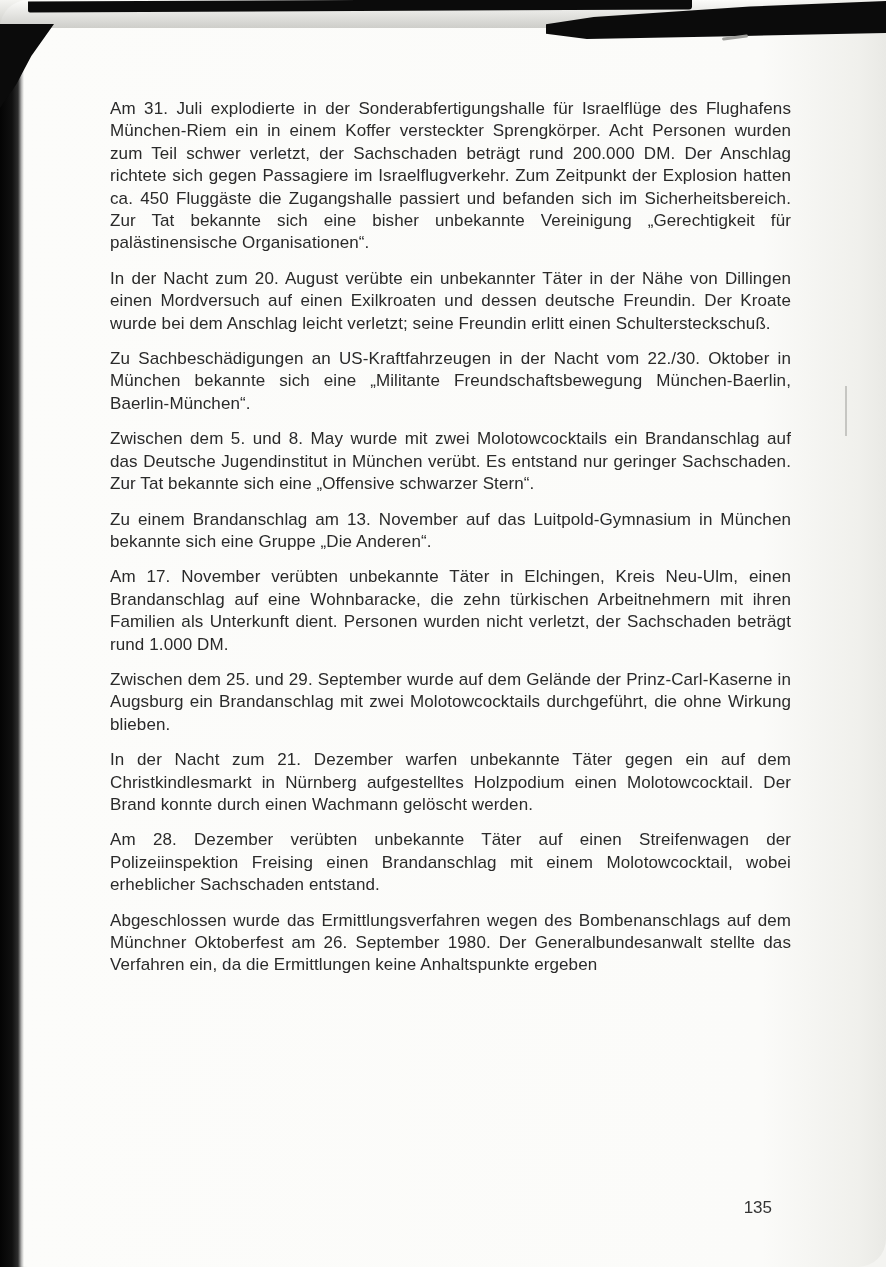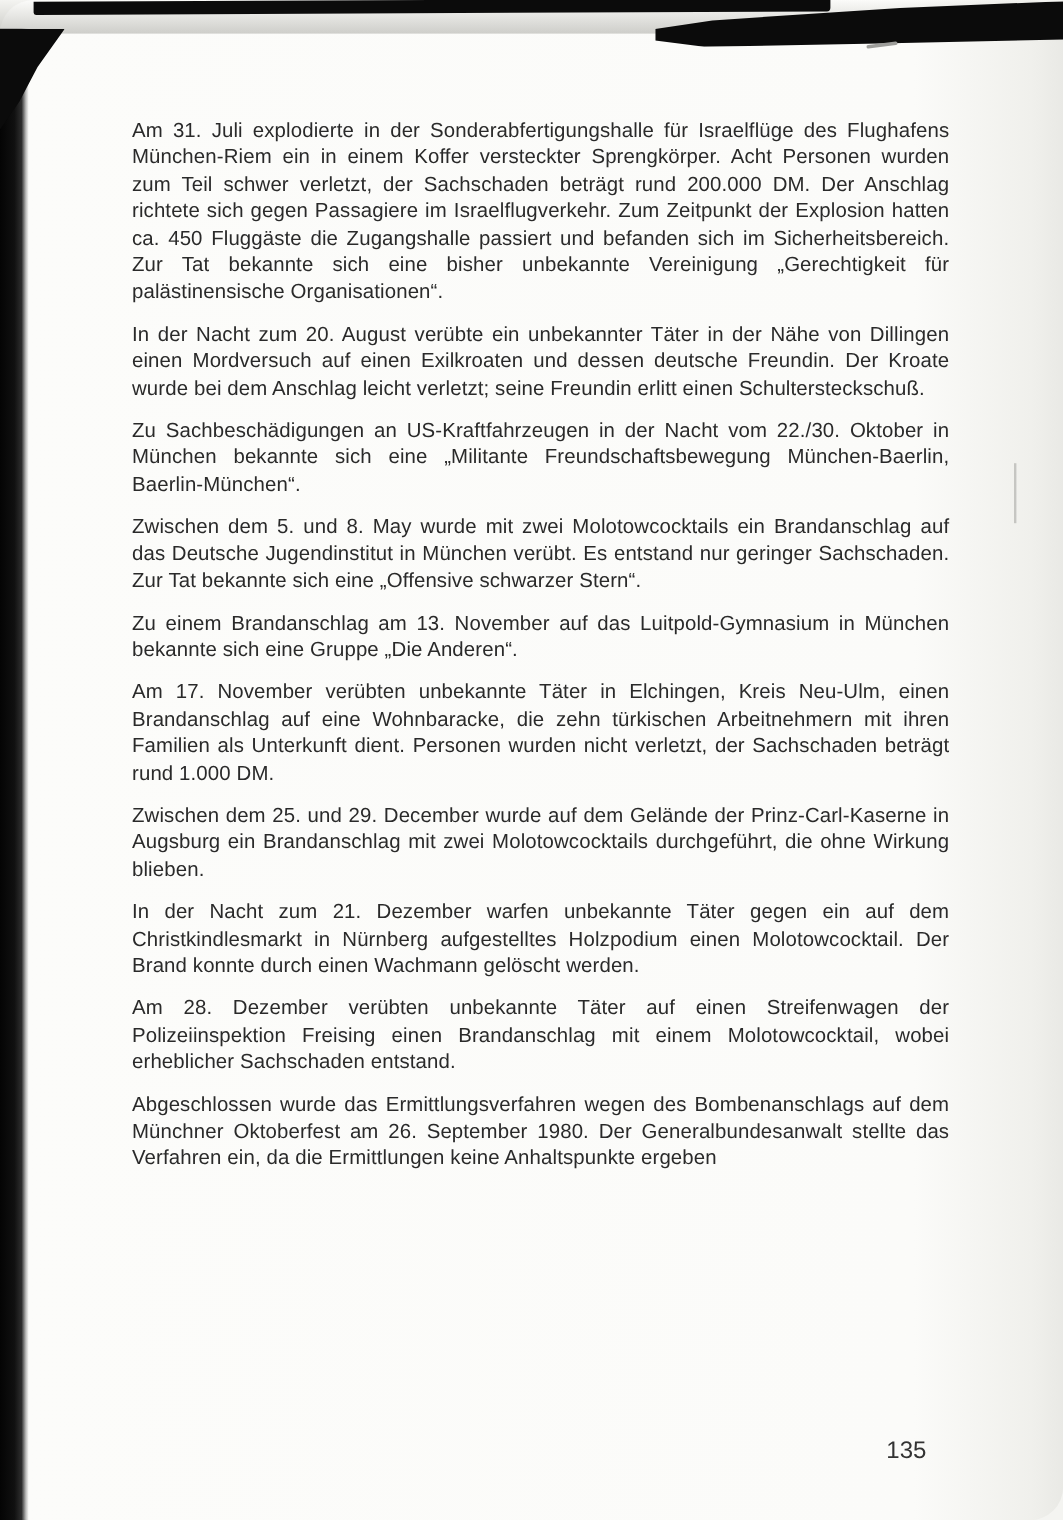--- a/index.html
+++ b/index.html
@@ -55,37 +55,37 @@
     font-size: 17px;
     line-height: 22.4px;
     text-align: justify;
     letter-spacing: 0.1px;
   }
   .text-block p { margin: 0 0 13px 0; }
   .page-number {
     position: absolute;
     left: 110px; top: 1198px; width: 662px;
     text-align: right;
-    font-size: 20px;
+    font-size: 17px;
     color: #333;
   }
 </style>
 </head>
 <body>
 
 <div class="page">
 
   <div class="text-block">
     <p>Am 31. Juli explodierte in der Sonderabfertigungshalle für Israelflüge des Flughafens München-Riem ein in einem Koffer versteckter Sprengkörper. Acht Personen wurden zum Teil schwer verletzt, der Sachschaden beträgt rund 200.000 DM. Der Anschlag richtete sich gegen Passagiere im Israelflugverkehr. Zum Zeitpunkt der Explosion hatten ca. 450 Fluggäste die Zugangshalle passiert und befanden sich im Sicherheitsbereich. Zur Tat bekannte sich eine bisher unbekannte Vereinigung „Gerechtigkeit für palästinensische Organisationen“.</p>
     <p>In der Nacht zum 20. August verübte ein unbekannter Täter in der Nähe von Dillingen einen Mordversuch auf einen Exilkroaten und dessen deutsche Freundin. Der Kroate wurde bei dem Anschlag leicht verletzt; seine Freundin erlitt einen Schultersteckschuß.</p>
     <p>Zu Sachbeschädigungen an US-Kraftfahrzeugen in der Nacht vom 22./30. Oktober in München bekannte sich eine „Militante Freundschaftsbewegung München-Baerlin, Baerlin-München“.</p>
     <p>Zwischen dem 5. und 8. May wurde mit zwei Molotowcocktails ein Brandanschlag auf das Deutsche Jugendinstitut in München verübt. Es entstand nur geringer Sachschaden. Zur Tat bekannte sich eine „Offensive schwarzer Stern“.</p>
     <p>Zu einem Brandanschlag am 13. November auf das Luitpold-Gymnasium in München bekannte sich eine Gruppe „Die Anderen“.</p>
     <p>Am 17. November verübten unbekannte Täter in Elchingen, Kreis Neu-Ulm, einen Brandanschlag auf eine Wohnbaracke, die zehn türkischen Arbeitnehmern mit ihren Familien als Unterkunft dient. Personen wurden nicht verletzt, der Sachschaden beträgt rund 1.000 DM.</p>
-    <p>Zwischen dem 25. und 29. December wurde auf dem Gelände der Prinz-Carl-Kaserne in Augsburg ein Brandanschlag mit zwei Molotowcocktails durchgeführt, die ohne Wirkung blieben.</p>
+    <p>Zwischen dem 25. und 29. September wurde auf dem Gelände der Prinz-Carl-Kaserne in Augsburg ein Brandanschlag mit zwei Molotowcocktails durchgeführt, die ohne Wirkung blieben.</p>
     <p>In der Nacht zum 21. Dezember warfen unbekannte Täter gegen ein auf dem Christkindlesmarkt in Nürnberg aufgestelltes Holzpodium einen Molotowcocktail. Der Brand konnte durch einen Wachmann gelöscht werden.</p>
     <p>Am 28. Dezember verübten unbekannte Täter auf einen Streifenwagen der Polizeiinspektion Freising einen Brandanschlag mit einem Molotowcocktail, wobei erheblicher Sachschaden entstand.</p>
     <p>Abgeschlossen wurde das Ermittlungsverfahren wegen des Bombenanschlags auf dem Münchner Oktoberfest am 26. September 1980. Der Generalbundesanwalt stellte das Verfahren ein, da die Ermittlungen keine Anhaltspunkte ergeben</p>
   </div>
 
   <div class="page-number">135</div>
 
   <div class="artifact top-bar"></div>
   <div class="artifact top-right-swoosh"></div>
   <div class="artifact left-strip"></div>

